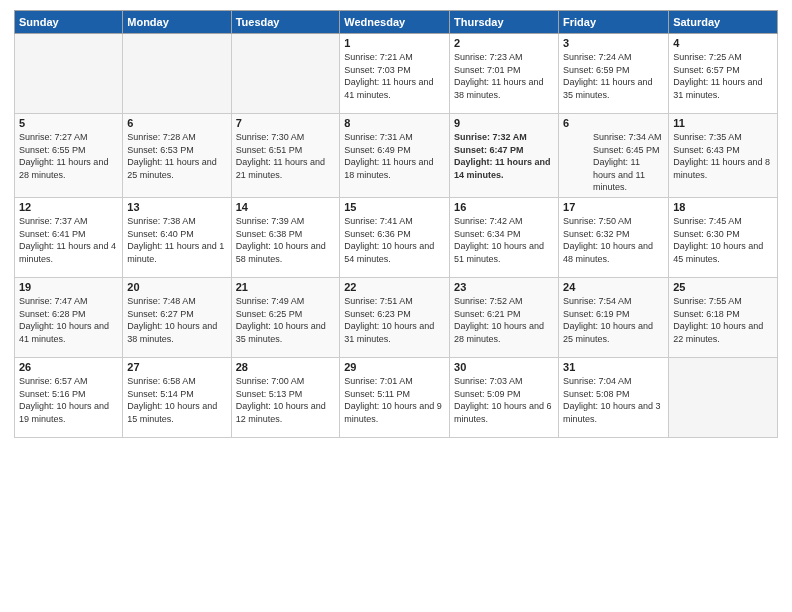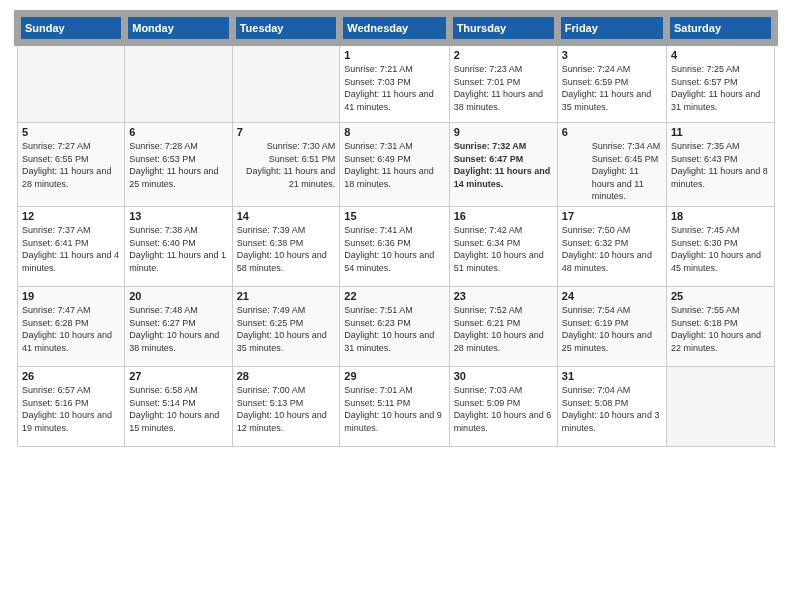--- a/index.html
+++ b/index.html
@@ -64,21 +64,21 @@
       border-collapse: collapse;
       font-size: 10px;
     }
     .calendar th {
       background: #1a5fa8;
       color: #fff;
       padding: 5px 4px;
       text-align: left;
       font-size: 11px;
       font-weight: bold;
-      border: 7px solid #a3a3a3;
+      border: 1px solid #a3a3a3;
     }
     .calendar td {
       border: 1px solid #ccc;
       vertical-align: top;
       padding: 3px 4px;
       width: 113px;
       height: 80px;
       background: #fff;
     }
     .calendar td.empty {
@@ -157,21 +157,21 @@
 Daylight: 11 hours and 28 minutes.</div>
           </td>
           <td>
             <div class="day-num">6</div>
             <div class="day-info" style="white-space: pre-line;">Sunrise: 7:28 AM
 Sunset: 6:53 PM
 Daylight: 11 hours and 25 minutes.</div>
           </td>
           <td>
             <div class="day-num">7</div>
-            <div class="day-info" style="white-space: pre-line; text-align: right;">Sunrise: 7:30 AM
+            <div class="day-info" style="white-space: pre-line;">Sunrise: 7:30 AM
 Sunset: 6:51 PM
 Daylight: 11 hours and 21 minutes.</div>
           </td>
           <td>
             <div class="day-num">8</div>
             <div class="day-info" style="white-space: pre-line;">Sunrise: 7:31 AM
 Sunset: 6:49 PM
 Daylight: 11 hours and 18 minutes.</div>
           </td>
           <td>

